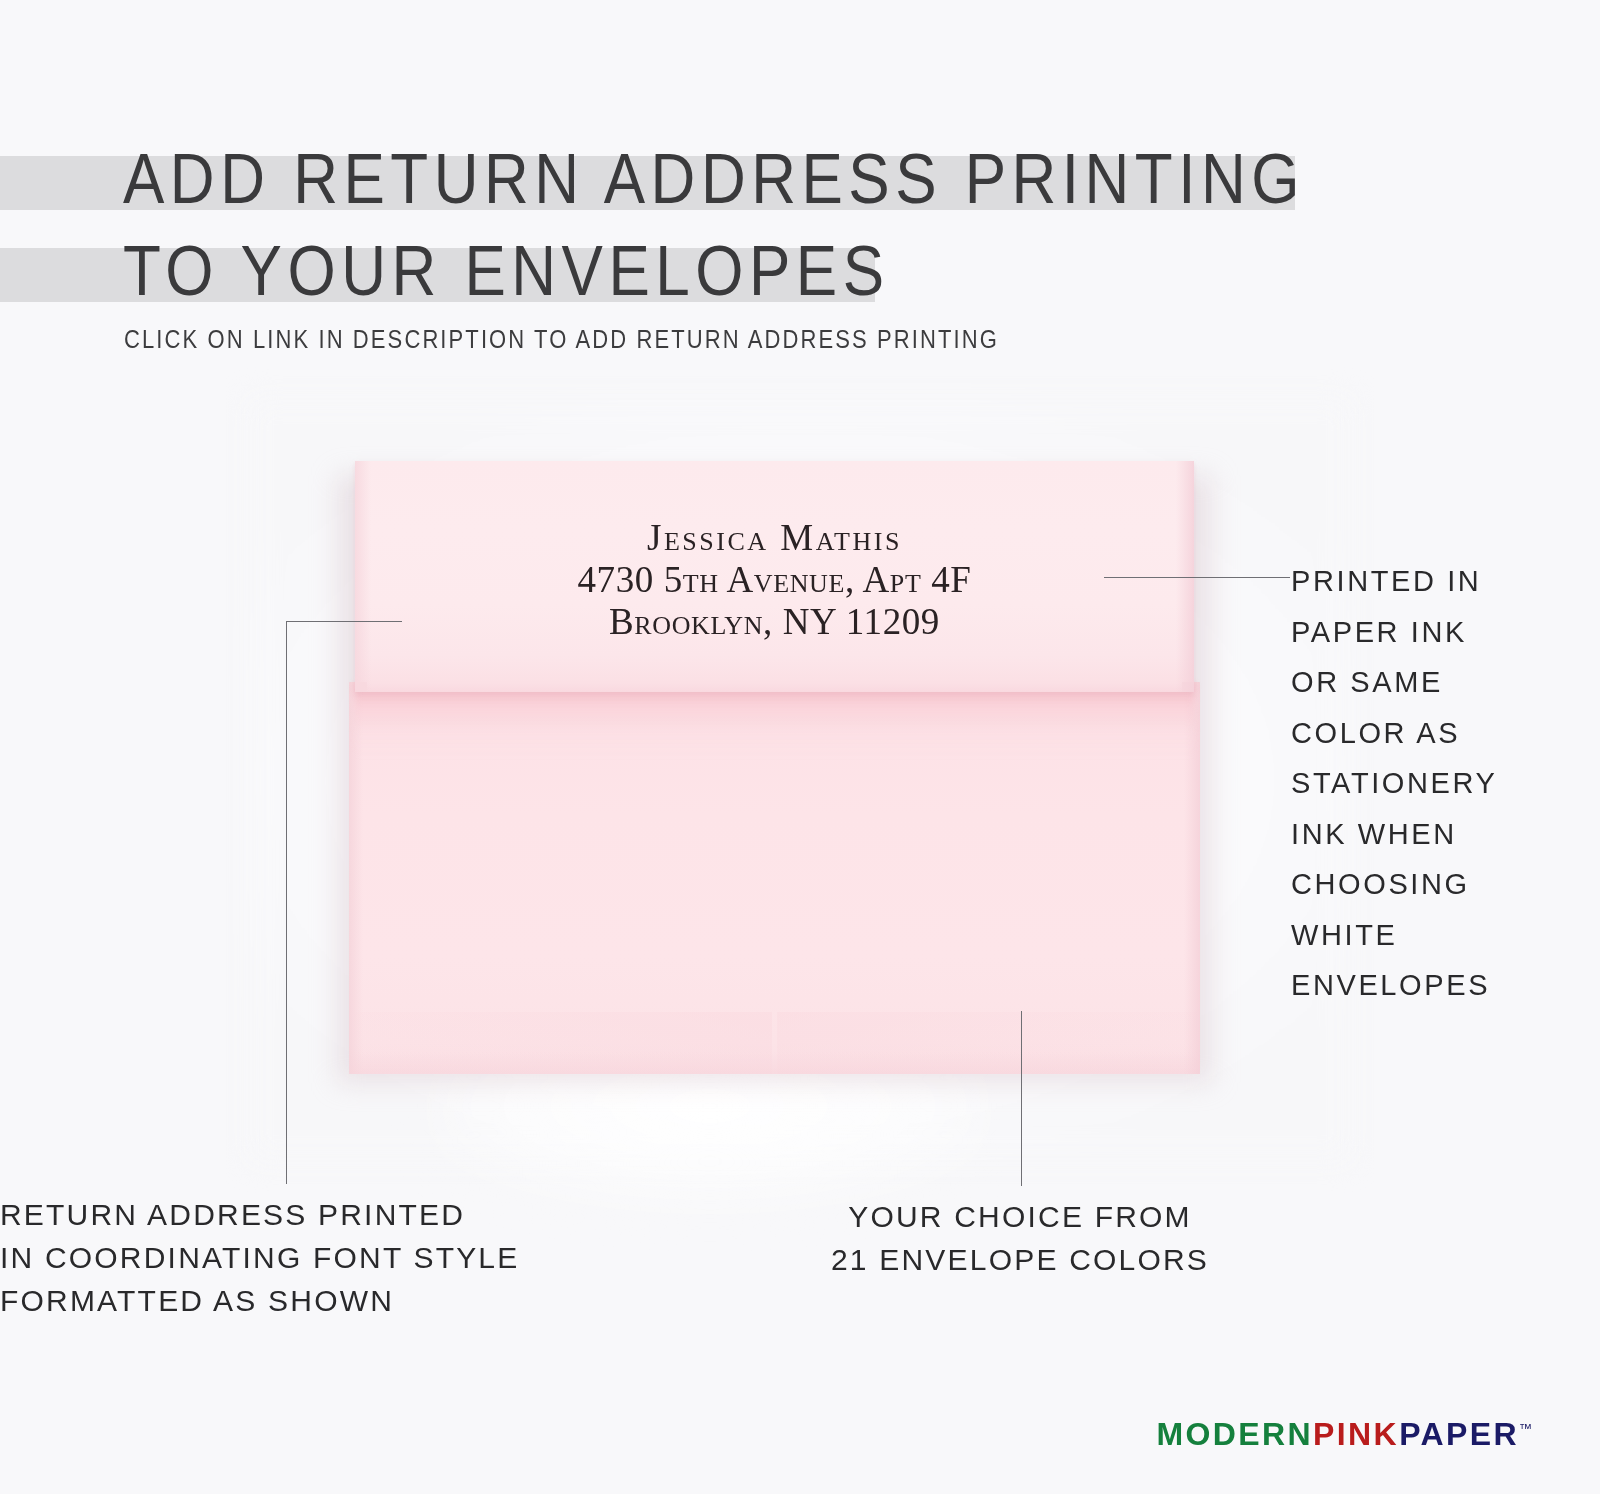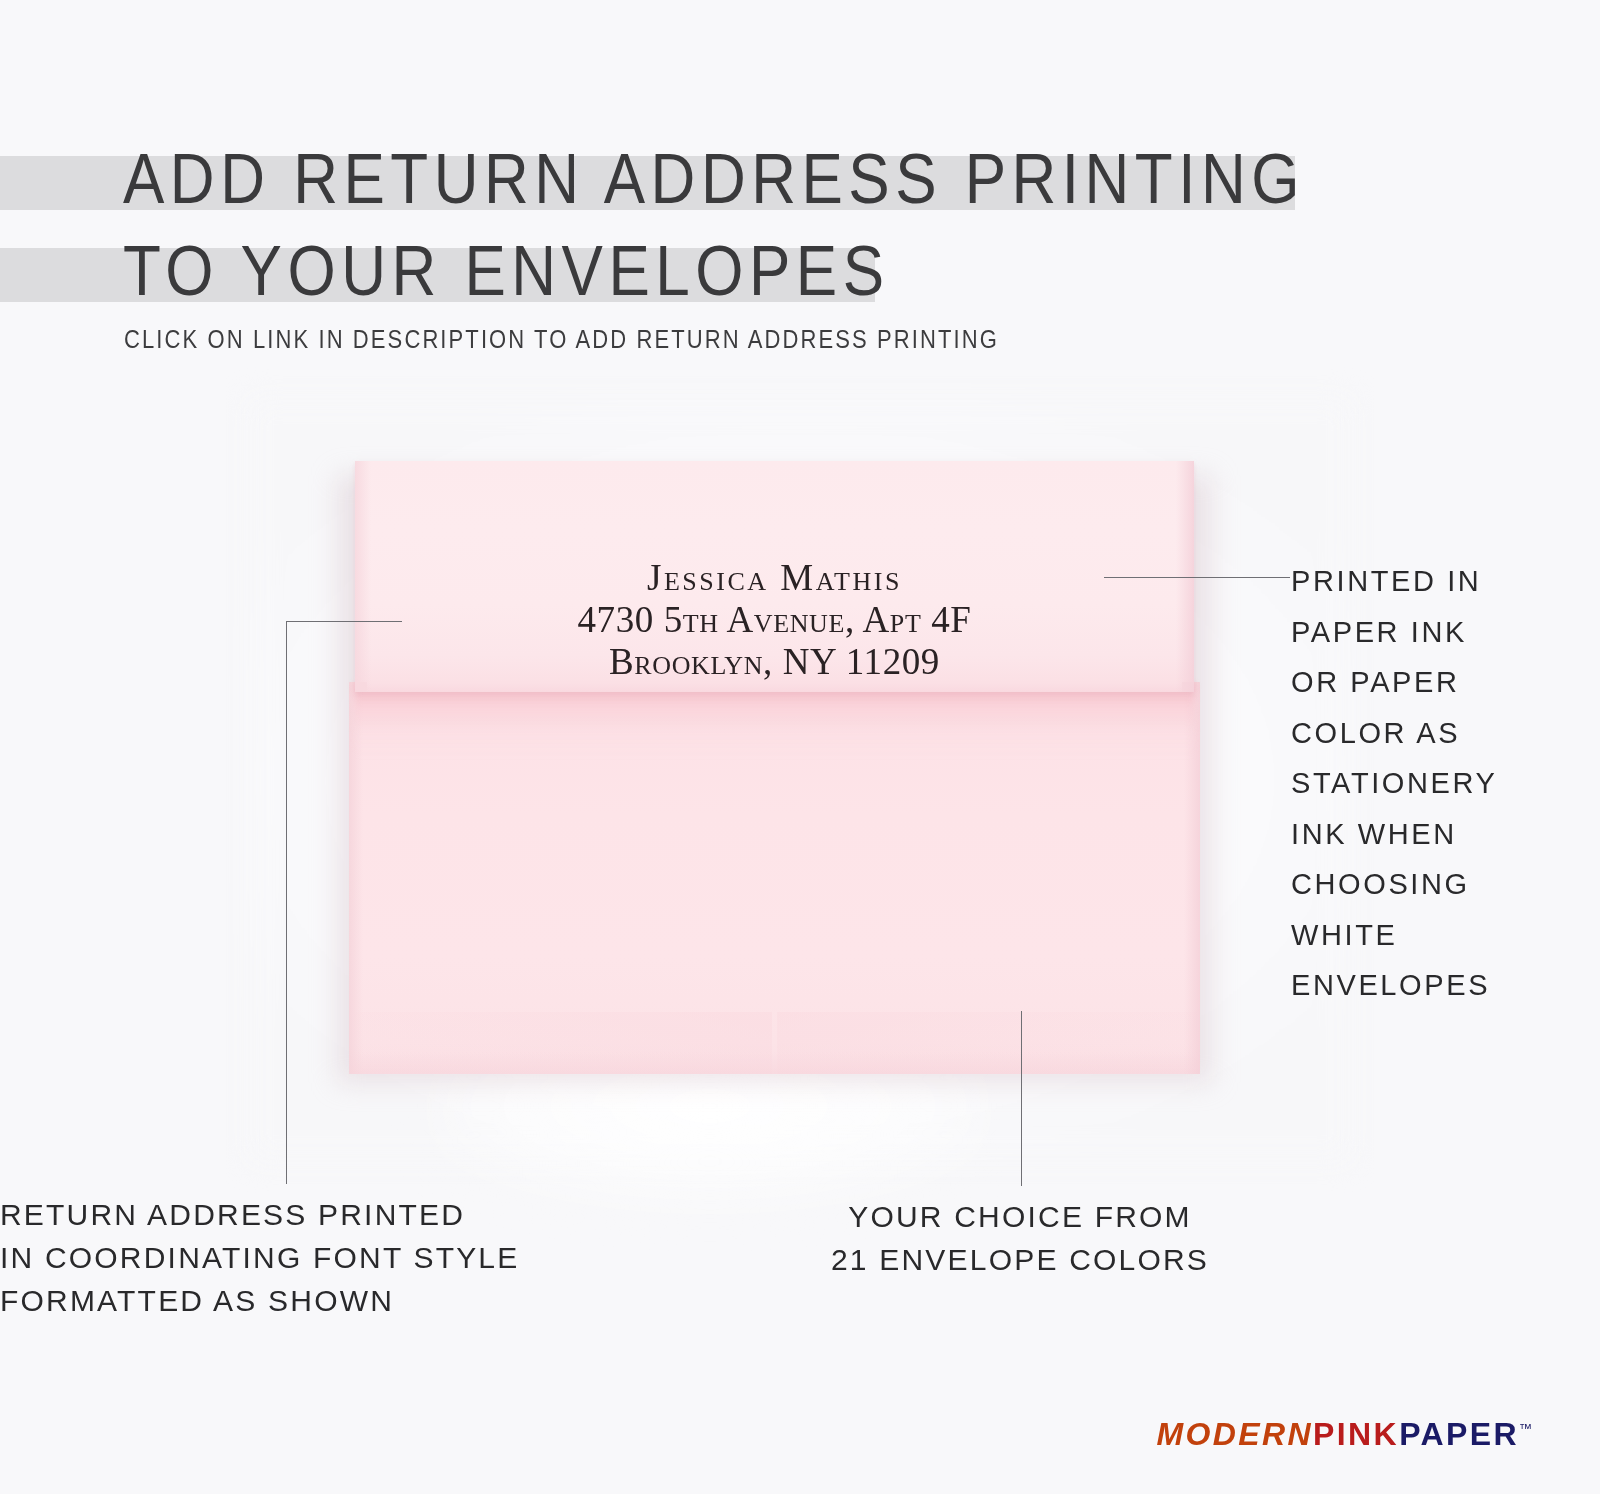--- a/index.html
+++ b/index.html
@@ -198,21 +198,20 @@
     left: 0; top: 56px;
     width: 839px;
     text-align: center;
     font-family: "Liberation Serif", serif;
     color: #2a2224;
     font-variant: small-caps;
     font-size: 37px;
     line-height: 42px;
     letter-spacing: 0.6px;
     z-index: 5;
-    margin-top: 40px;
   }
   .return-address .ln { display: block; white-space: nowrap; }
   .return-address .ln1 { letter-spacing: 2.5px; }
 
   
   .leader { position: absolute; background: #6f6f74; }
 
   
   #leader-right-h { left: 1104px; top: 577px; width: 186px; height: 1px; }
 
@@ -322,35 +321,35 @@
 </div>
 
 <div class="leader" id="leader-right-h"></div>
 <div class="leader" id="leader-left-h"></div>
 <div class="leader" id="leader-left-v"></div>
 <div class="leader" id="leader-center-v"></div>
 
 <div class="callout" id="callout-right">
   <span class="ln">PRINTED IN</span>
   <span class="ln">PAPER INK</span>
-  <span class="ln">OR PAPER</span>
+  <span class="ln">OR SAME</span>
   <span class="ln">COLOR AS</span>
   <span class="ln">STATIONERY</span>
   <span class="ln">INK WHEN</span>
   <span class="ln">CHOOSING</span>
   <span class="ln">WHITE</span>
   <span class="ln">ENVELOPES</span>
 </div>
 
 <div class="callout" id="callout-left">
   <span class="ln">RETURN ADDRESS PRINTED</span>
   <span class="ln">IN COORDINATING FONT STYLE</span>
   <span class="ln">FORMATTED AS SHOWN</span>
 </div>
 
 <div class="callout" id="callout-center">
   <span class="ln">YOUR CHOICE FROM</span>
   <span class="ln">21 ENVELOPE COLORS</span>
 </div>
 
 <div class="logo">
-  <span class="seg" id="logo-1" style="color: #c2410c; font-style: italic;">MODERN</span><span class="seg" id="logo-2" style="color: #b91c1c;">PINK</span><span class="seg" id="logo-3" style="color: rgb(27, 27, 102);">PAPER</span><span class="tm" style="color: rgb(27, 27, 102);">™</span>
+  <span class="seg" id="logo-1" style="color: #15803d;">MODERN</span><span class="seg" id="logo-2" style="color: #b91c1c;">PINK</span><span class="seg" id="logo-3" style="color: rgb(27, 27, 102);">PAPER</span><span class="tm" style="color: rgb(27, 27, 102);">™</span>
 </div>
 
 </body></html>

